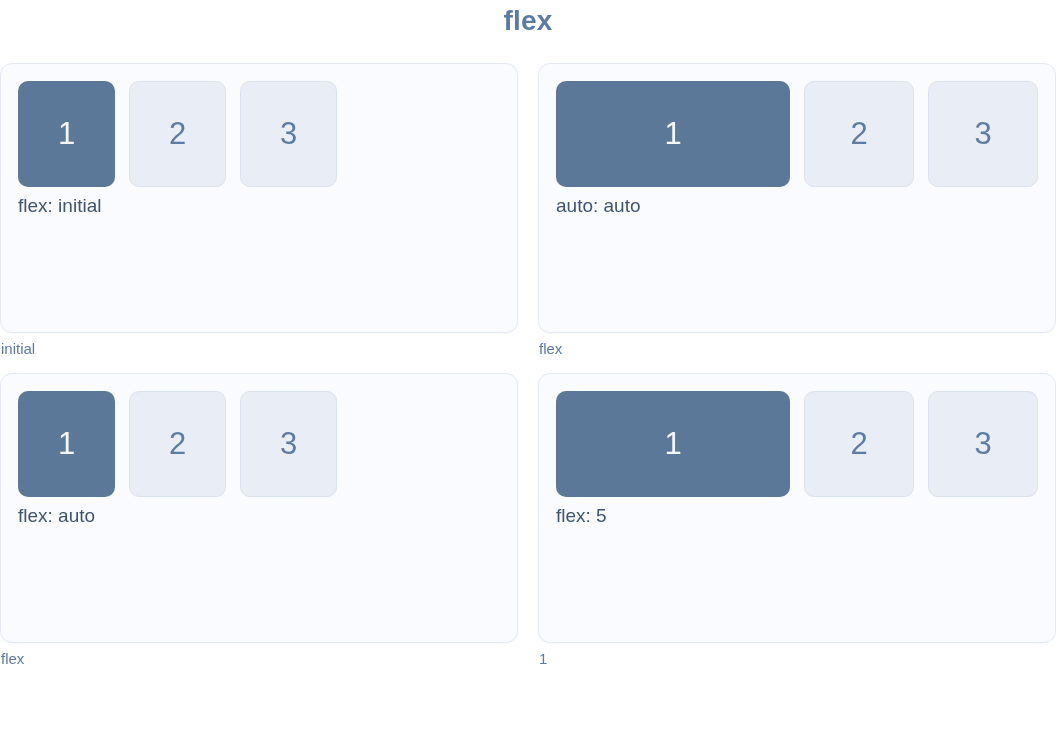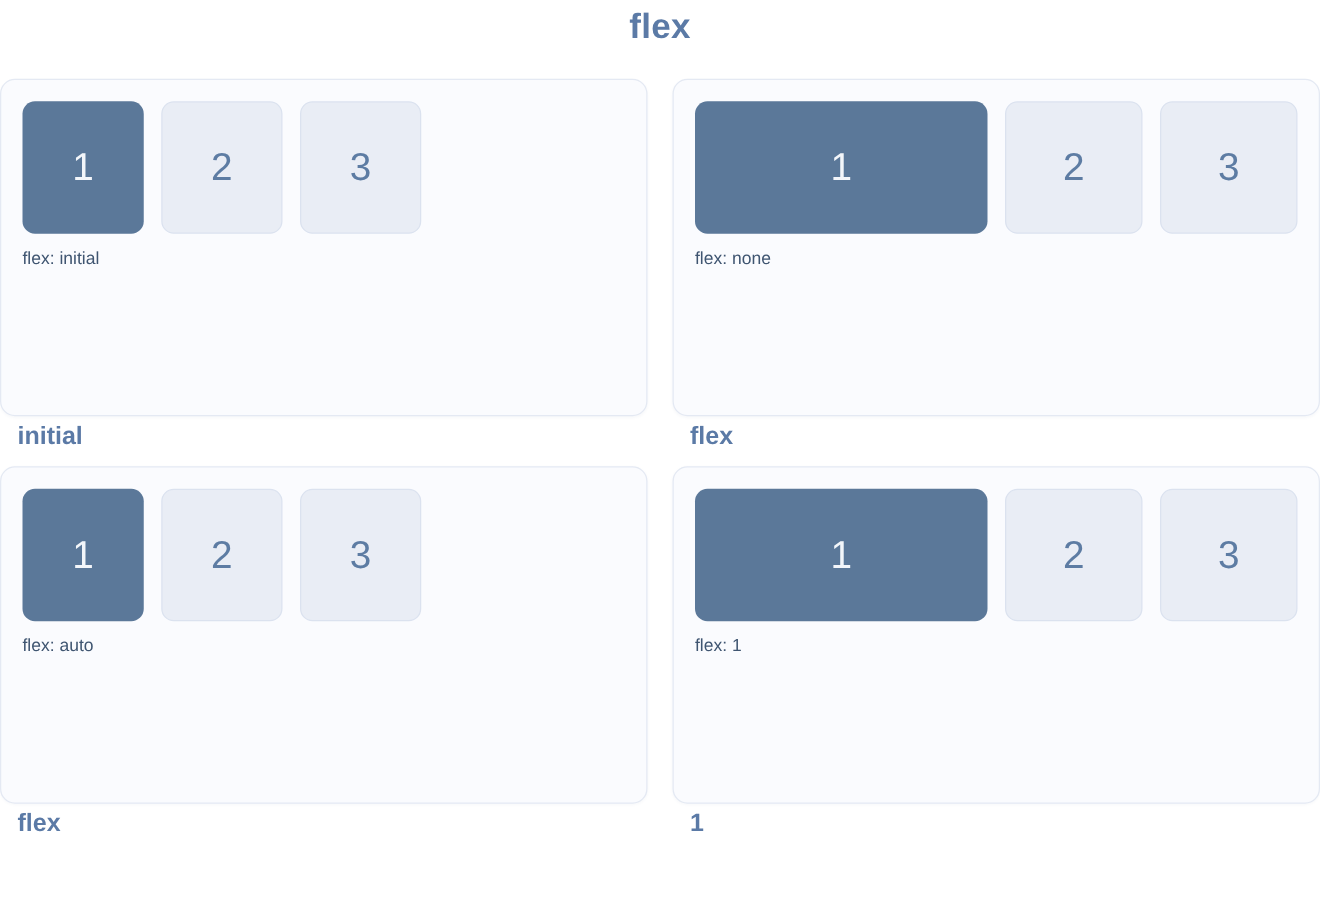--- a/index.html
+++ b/index.html
@@ -75,31 +75,31 @@
 
   
   .variant-fixed .flex-box { width: 97px; flex: none; }
 
   
   .variant-grow .flex-box.secondary { width: 110px; flex: none; }
   .variant-grow .flex-box.primary { flex: 1 1 auto; }
 
   .panel-caption {
     margin-top: 10px;
-    font-size: 14px;
+    font-size: 19px;
     line-height: 18px;
     font-weight: 500;
     color: var(--caption, #3f5571);
   }
 
   .panel-label {
-    margin: 6px 0 14px 14px;
-    font-size: 20px;
+    margin: 6px 0 14px 1px;
+    font-size: 15px;
     line-height: 20px;
-    font-weight: 700;
+    font-weight: 400;
     color: var(--heading, #5b7aa6);
   }
 </style>
 </head>
 <body>
 
 <div class="page">
 
   <h1 class="page-title">flex</h1>
 
@@ -117,21 +117,21 @@
       <div class="panel-label">initial</div>
     </section>
 
     <section class="demo-cell">
       <div class="panel variant-grow">
         <div class="flex-row">
           <div class="flex-box primary">1</div>
           <div class="flex-box secondary">2</div>
           <div class="flex-box secondary">3</div>
         </div>
-        <div class="panel-caption">flex: none</div>
+        <div class="panel-caption">auto: auto</div>
       </div>
       <div class="panel-label">flex</div>
     </section>
 
     <section class="demo-cell">
       <div class="panel variant-fixed">
         <div class="flex-row">
           <div class="flex-box primary">1</div>
           <div class="flex-box secondary">2</div>
           <div class="flex-box secondary">3</div>
@@ -141,19 +141,19 @@
       <div class="panel-label">flex</div>
     </section>
 
     <section class="demo-cell">
       <div class="panel variant-grow">
         <div class="flex-row">
           <div class="flex-box primary">1</div>
           <div class="flex-box secondary">2</div>
           <div class="flex-box secondary">3</div>
         </div>
-        <div class="panel-caption">flex: 1</div>
+        <div class="panel-caption">flex: 5</div>
       </div>
       <div class="panel-label">1</div>
     </section>
 
   </div>
 </div>
 
 </body></html>

